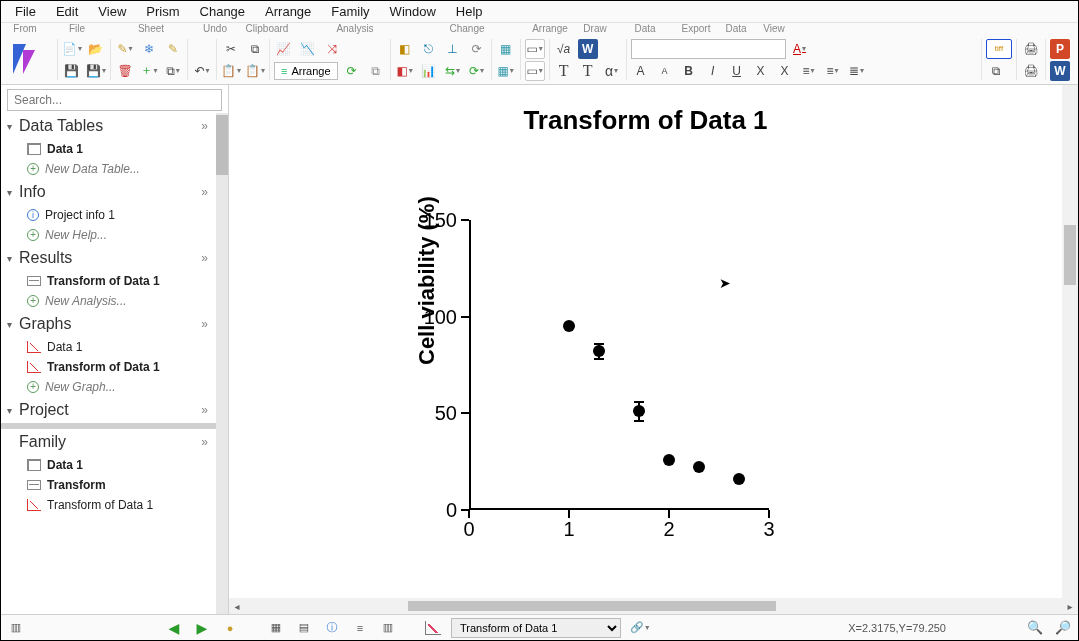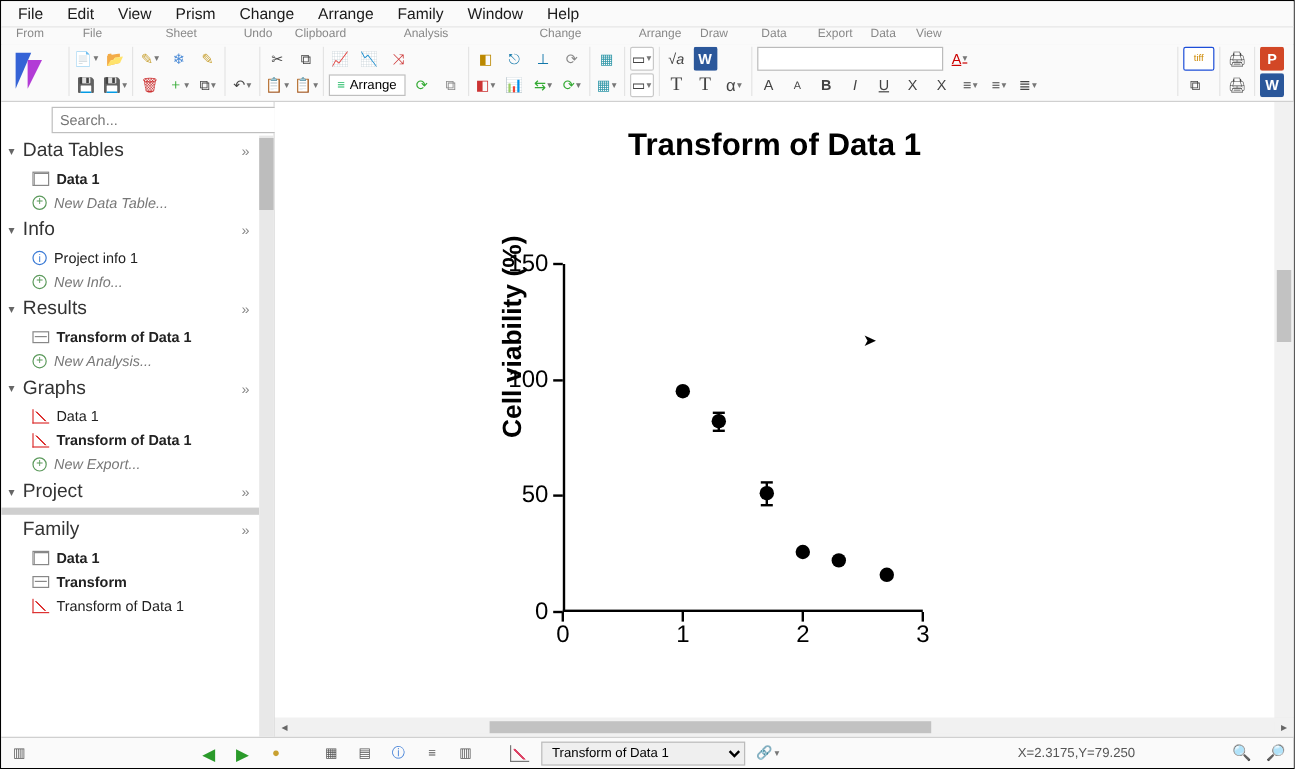--- a/index.html
+++ b/index.html
@@ -35,21 +35,21 @@
   .big-prism::after {content:"";position:absolute;left:14px;top:10px;width:0;height:0;border-left:12px solid #b23bd6;border-bottom:24px solid transparent;}
   .dropdown-caret{font-size:8px;color:#777;margin-left:1px}
   .font-combo { width:155px; height:20px; border:1px solid #bbb; background:#fff; }
 
   
   .body { flex:1; display:flex; min-height:0; }
 
   
   .nav { width:228px; background:#fff; display:flex; flex-direction:column; border-right:1px solid #d0d0d0; }
   .nav .search { margin:4px 6px 2px 6px; }
-  .nav .search input { width:100%; height:22px; border:1px solid #bfbfbf; padding:6px 6px; font-size:12px; color:#666;margin-left:36px; }
+  .nav .search input { width:100%; height:22px; border:1px solid #bfbfbf; padding:6px 6px; font-size:12px; color:#666; }
   .nav-scroll-outer { flex:1; position:relative; display:flex; min-height:0;}
   .nav-scroll { flex:1; overflow:hidden; }
   .nav .vscroll { width:12px; background:#e8e8e8; }
   .nav .vscroll .thumb { width:100%; background:#bdbdbd; }
   .nav .section-header { display:flex; align-items:center; padding:4px 8px 4px 6px; color:#333; }
   .nav .section-header .exp { width:12px; font-size:10px; color:#666; }
   .nav .section-header .expand-right { margin-left:auto; font-size:12px; color:#888;}
   .nav .node { display:flex; align-items:center; gap:6px; padding:3px 8px 3px 26px; font-size:12px; color:#222; }
   .nav .node.bold { font-weight:bold; }
   .nav .node.italic { font-style:italic; color:#777; }
@@ -305,21 +305,21 @@
               <span class="exp">▾</span>
               <span>Info</span>
               <span class="expand-right">»</span>
             </div>
             <div class="node">
               <span class="icon-info">i</span>
               <span>Project info 1</span>
             </div>
             <div class="node italic">
               <span class="icon-plus">+</span>
-              <span>New Info...</span>
+              <span>New Help...</span>
             </div>
             <div class="section-header">
               <span class="exp">▾</span>
               <span>Results</span>
               <span class="expand-right">»</span>
             </div>
             <div class="node bold">
               <span class="icon-res"></span>
               <span>Transform of Data 1</span>
             </div>
@@ -335,21 +335,21 @@
             <div class="node">
               <span class="icon-graph"></span>
               <span>Data 1</span>
             </div>
             <div class="node bold">
               <span class="icon-graph"></span>
               <span>Transform of Data 1</span>
             </div>
             <div class="node italic">
               <span class="icon-plus">+</span>
-              <span>New Export...</span>
+              <span>New Graph...</span>
             </div>
             <div class="section-header">
               <span class="exp">▾</span>
               <span>Project</span>
               <span class="expand-right">»</span>
             </div>
             <div class="family-split"></div>
             <div class="section-header">
               <span style="width:12px"></span>
               <span>Family</span>

